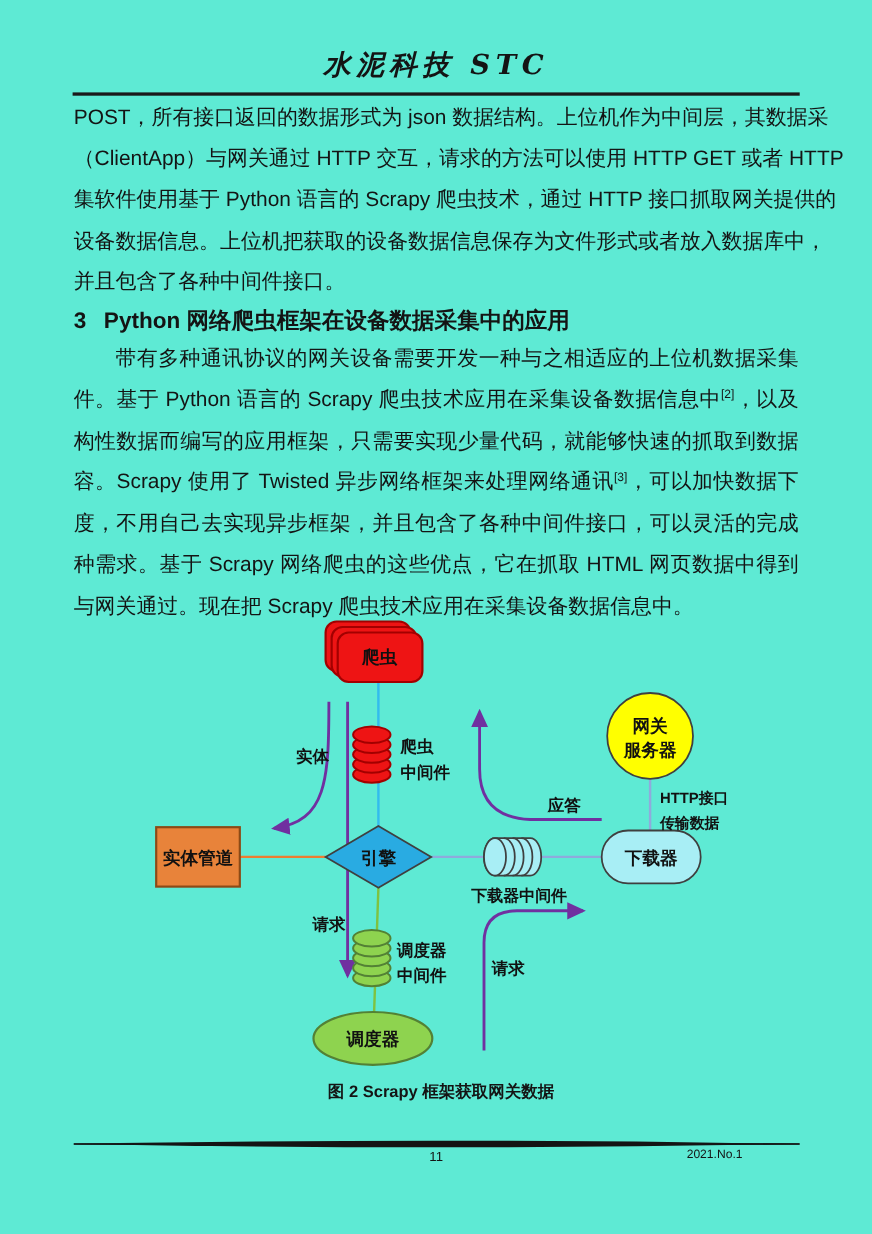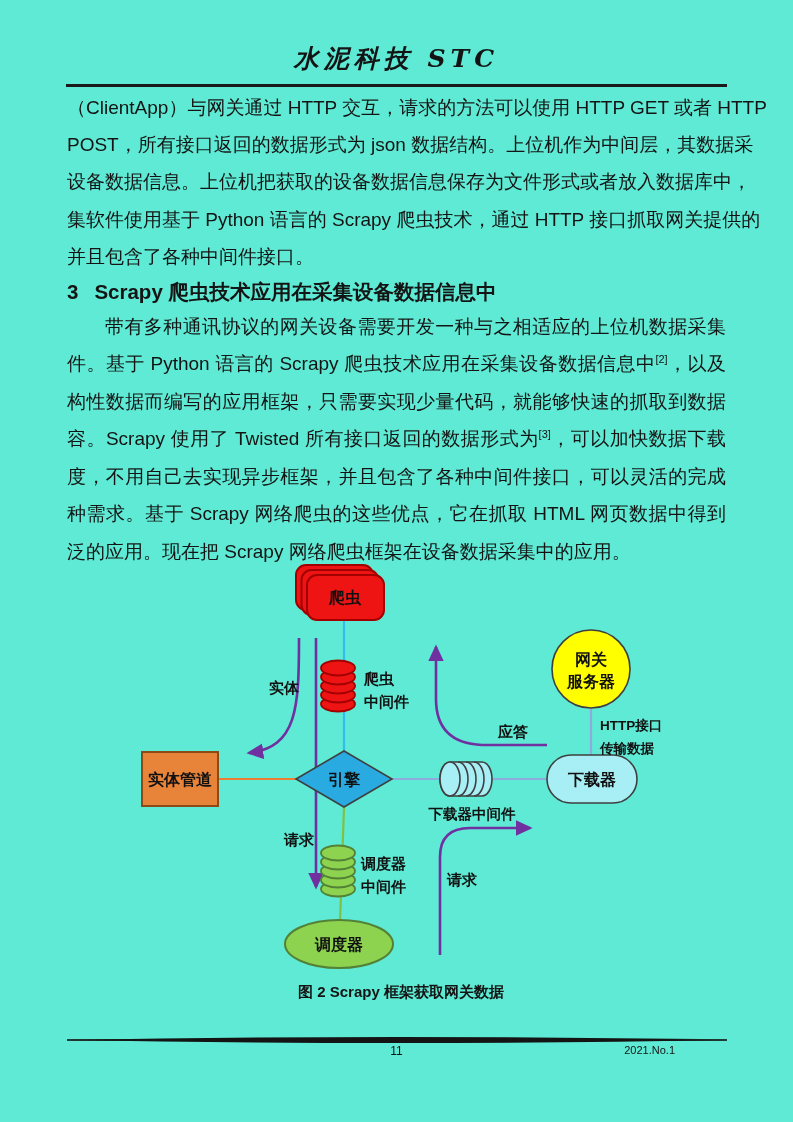--- a/index.html
+++ b/index.html
@@ -41,40 +41,40 @@
 </head>
 <body>
 
 <div class="page">
 
   <div class="header-title">水泥科技 STC</div>
   <div class="header-rule"></div>
 
   <div class="content">
     <div class="p1">
+      <div class="bline">POST，所有接口返回的数据形式为 json 数据结构。上位机作为中间层，其数据采</div>
       <div class="bline">（ClientApp）与网关通过 HTTP 交互，请求的方法可以使用 HTTP GET 或者 HTTP</div>
-      <div class="bline">POST，所有接口返回的数据形式为 json 数据结构。上位机作为中间层，其数据采</div>
+      <div class="bline">集软件使用基于 Python 语言的 Scrapy 爬虫技术，通过 HTTP 接口抓取网关提供的</div>
       <div class="bline">设备数据信息。上位机把获取的设备数据信息保存为文件形式或者放入数据库中，</div>
-      <div class="bline">集软件使用基于 Python 语言的 Scrapy 爬虫技术，通过 HTTP 接口抓取网关提供的</div>
       <div class="bline last">并且包含了各种中间件接口。</div>
     </div>
 
     <div class="heading">
       <span class="num">3</span>
-      <span>Scrapy 爬虫技术应用在采集设备数据信息中</span>
+      <span>Python 网络爬虫框架在设备数据采集中的应用</span>
     </div>
 
     <div class="p2">
       <div class="bline indent"><span>带有多种通讯协议的网关设备需要开发一种与之相适应的上位机数据采集软</span></div>
       <div class="bline"><span>件。基于 Python 语言的 Scrapy 爬虫技术应用在采集设备数据信息中</span><sup class="ref">[2]</sup><span>，以及提取结</span></div>
       <div class="bline"><span>构性数据而编写的应用框架，只需要实现少量代码，就能够快速的抓取到数据内</span></div>
-      <div class="bline"><span>容。Scrapy 使用了 Twisted 所有接口返回的数据形式为</span><sup class="ref">[3]</sup><span>，可以加快数据下载速</span></div>
+      <div class="bline"><span>容。Scrapy 使用了 Twisted 异步网络框架来处理网络通讯</span><sup class="ref">[3]</sup><span>，可以加快数据下载速</span></div>
       <div class="bline"><span>度，不用自己去实现异步框架，并且包含了各种中间件接口，可以灵活的完成各</span></div>
       <div class="bline"><span>种需求。基于 Scrapy 网络爬虫的这些优点，它在抓取 HTML 网页数据中得到了广</span></div>
-      <div class="bline last"><span>泛的应用。现在把 Scrapy 网络爬虫框架在设备数据采集中的应用。</span></div>
+      <div class="bline last"><span>与网关通过。现在把 Scrapy 爬虫技术应用在采集设备数据信息中。</span></div>
     </div>
   </div>
 
   <div class="diagram">
     <svg width="793" height="460" viewBox="0 0 793 460">
       <defs>
         <marker id="arrowP" markerWidth="9" markerHeight="9" refX="5.5" refY="3" orient="auto" markerUnits="strokeWidth">
           <path d="M0,0 L6.5,3 L0,6 Z" fill="#7030a0"></path>
         </marker>
       </defs>

